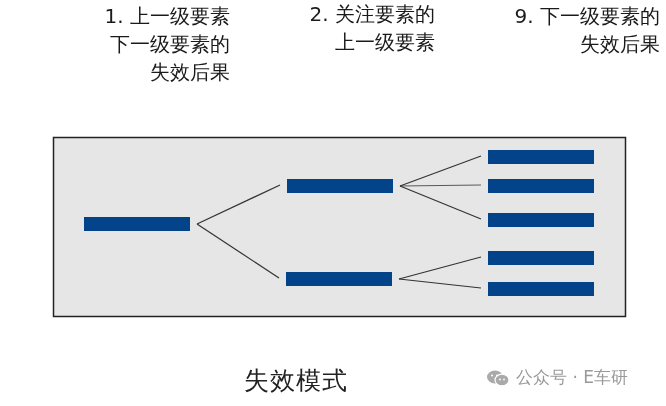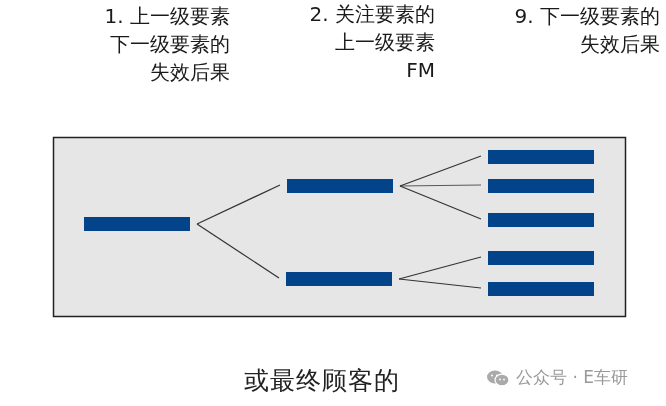--- a/index.html
+++ b/index.html
@@ -19,21 +19,20 @@
 <body>
 
 <div class="heading" id="h1">
   <span style="display:block">1. 上一级要素</span>
   <span style="display:block">下一级要素的</span>
   <span style="display:block">失效后果</span>
 </div>
 <div class="heading" id="h2">
   <span style="display:block">2. 关注要素的</span>
   <span style="display:block">上一级要素</span>
-  <span class="code">FM</span>
 </div>
 <div class="heading" id="h3">
   <span style="display:block">9. 下一级要素的</span>
   <span style="display:block">失效后果</span>
 </div>
 
 <svg id="diagram" width="666" height="406">
   <rect id="panel" x="53.5" y="137.5" width="572" height="179" fill="#E6E6E6" stroke="#222222" stroke-width="1.5"></rect>
   <g id="links">
       <line x1="197" y1="224" x2="280" y2="185" stroke="#333333" stroke-width="1.2"></line>
@@ -49,21 +48,21 @@
       <rect x="287" y="179" width="106" height="14" fill="#03438A"></rect>
       <rect x="488" y="150" width="106" height="14" fill="#03438A"></rect>
       <rect x="488" y="179" width="106" height="14" fill="#03438A"></rect>
       <rect x="488" y="213" width="106" height="14" fill="#03438A"></rect>
       <rect x="286" y="272" width="106" height="14" fill="#03438A"></rect>
       <rect x="488" y="251" width="106" height="14" fill="#03438A"></rect>
       <rect x="488" y="282" width="106" height="14" fill="#03438A"></rect>
     </g>
 </svg>
 
-<div class="caption">或最终顾客的</div>
+<div class="caption">失效模式</div>
 
 <div class="watermark">
   <span class="wm-icon">
     <svg width="24" height="18" viewBox="0 0 24 18">
       <ellipse cx="9" cy="8" rx="8" ry="6.5" fill="#aaa"></ellipse>
       <ellipse cx="16" cy="11" rx="7" ry="5.8" fill="#aaa" stroke="#fff" stroke-width="1.2"></ellipse>
       <circle cx="6" cy="6.5" r="1" fill="#fff"></circle>
         <circle cx="11" cy="6.5" r="1" fill="#fff"></circle>
       <circle cx="14" cy="10.5" r="0.9" fill="#fff"></circle>
         <circle cx="18" cy="10.5" r="0.9" fill="#fff"></circle>

